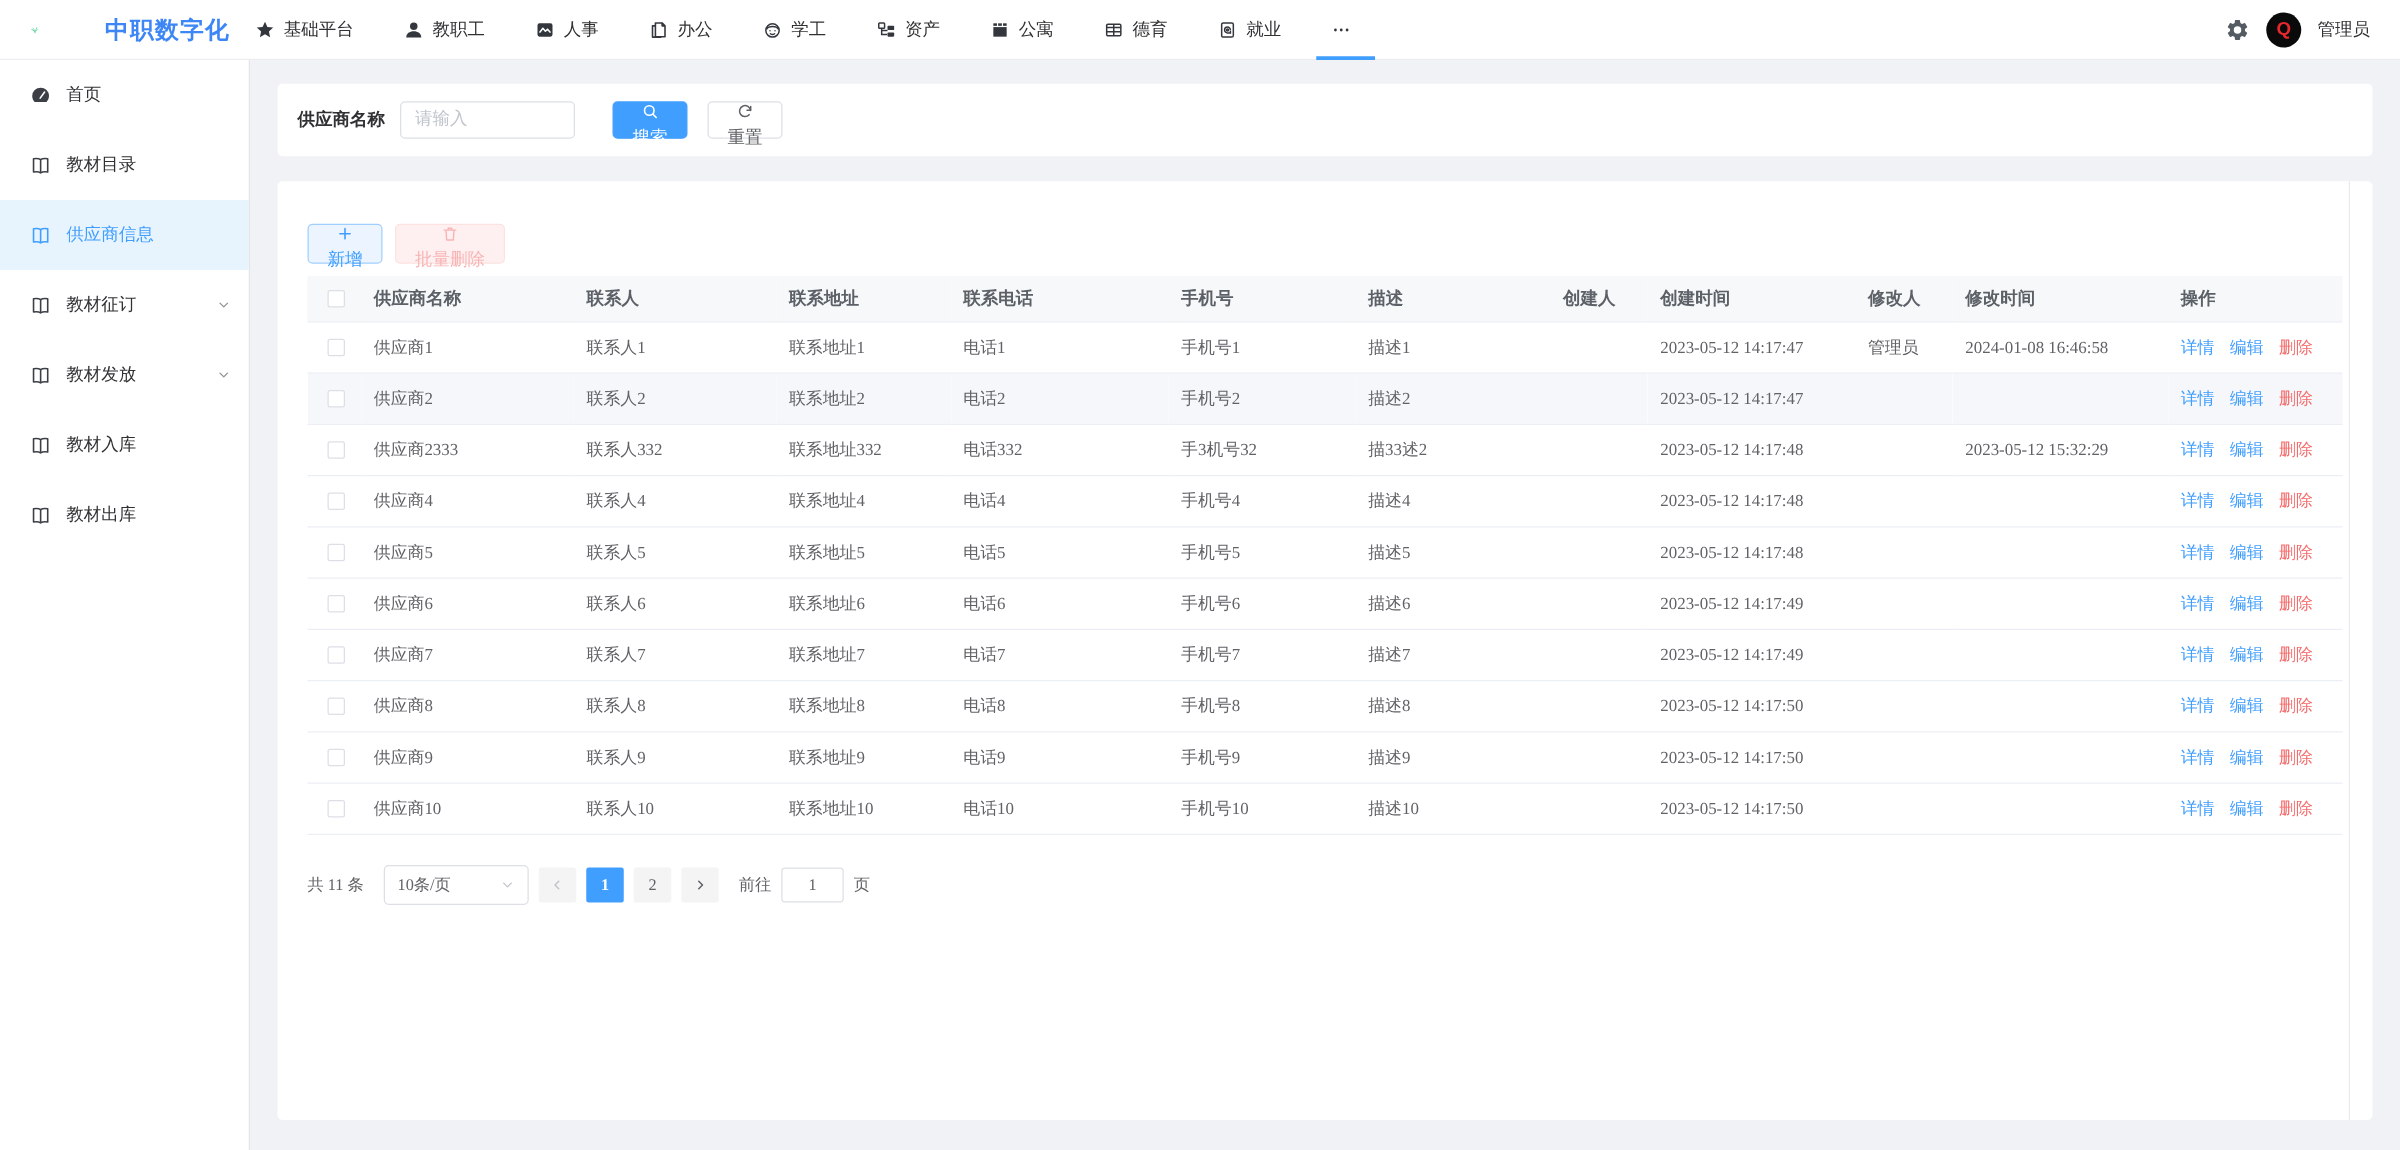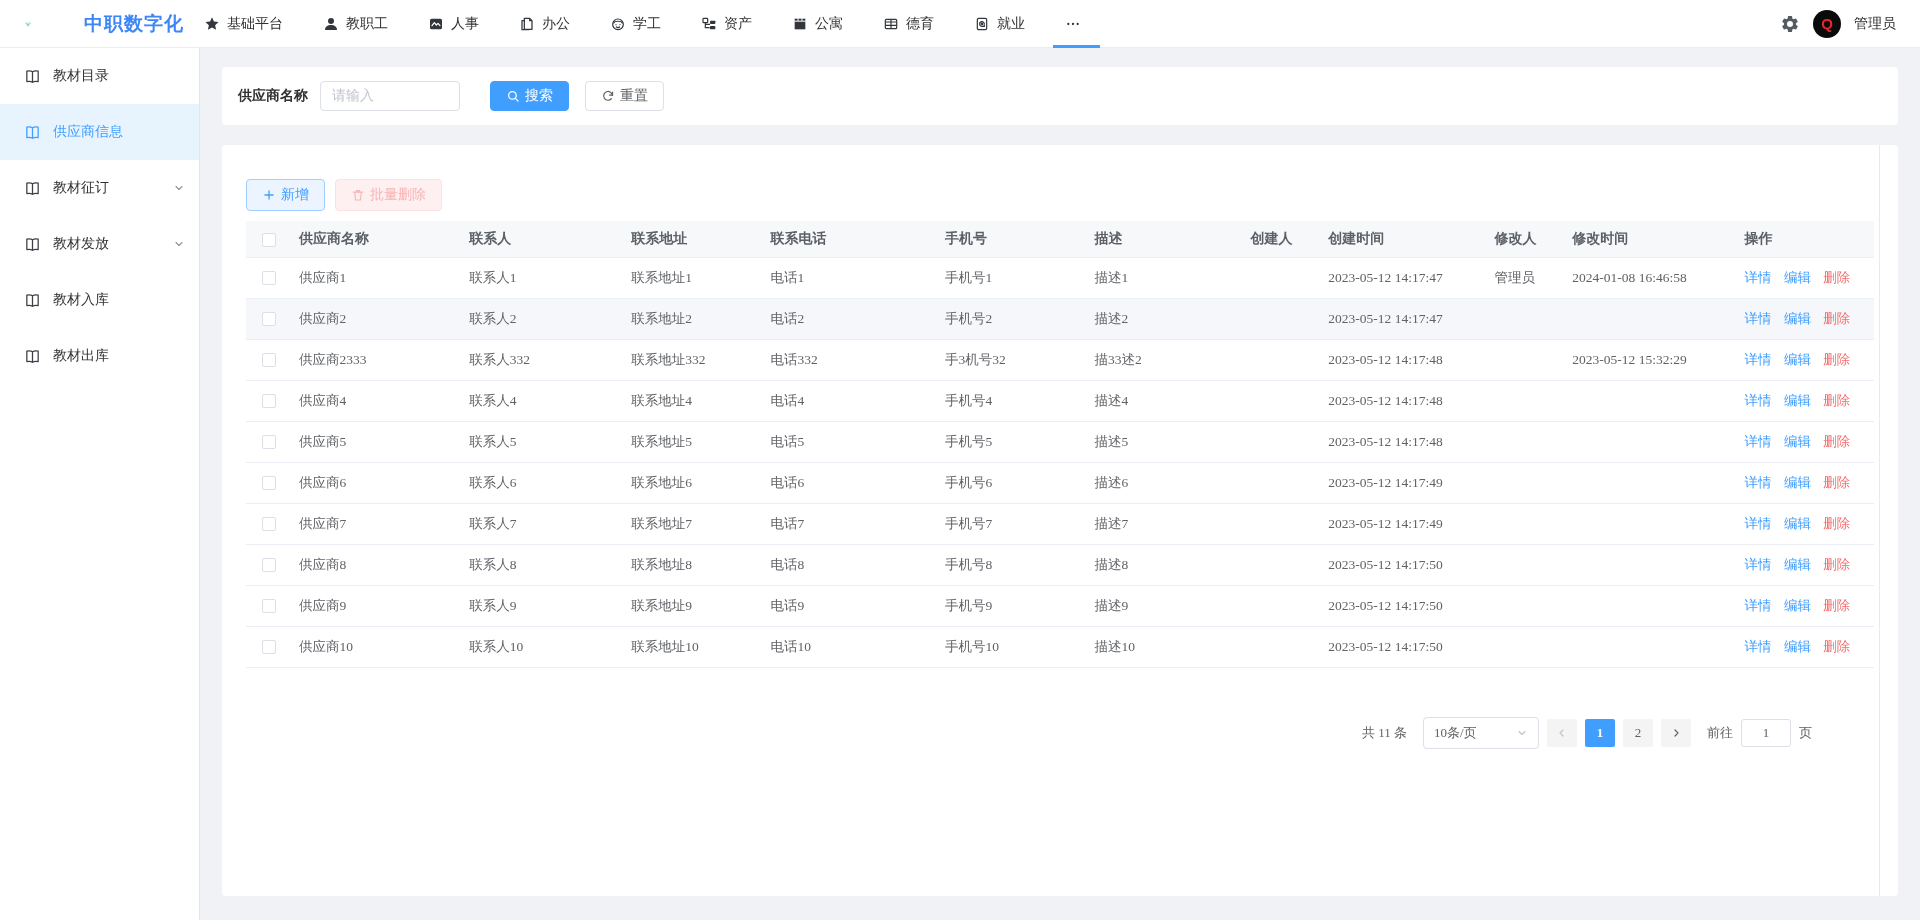--- a/index.html
+++ b/index.html
@@ -44,21 +44,21 @@
           padding:19px 22px; overflow:hidden;font-family:Liberation Serif, serif; }
   .card { background:#fff; border-radius:4px; }
 
   .search-card { height:58px; display:flex; align-items:center; padding:0 16px; }
   .form-label { font-size:14px; font-weight:bold; color:#303133; }
   .search-input { margin-left:12px; width:140px; height:30px; border:1px solid #dcdfe6; border-radius:4px;
                   padding:0 11px; font-size:14px; color:#606266; outline:none; font-family:inherit; }
   .search-input::placeholder { color:#c0c4cc; }
   .btn { display:inline-flex; align-items:center; justify-content:flex-start; gap:5px; height:30px;
          padding:0 15px; border-radius:4px; font-size:14px; cursor:pointer; border:1px solid transparent;
-         font-family:inherit; white-space:nowrap; }
+         font-family:inherit; white-space:nowrap;flex-direction:column; }
   .btn .bico { width:14px; height:14px; display:inline-flex; }
   .btn .bico svg { width:14px; height:14px; }
   .btn-primary { background:#409eff; border-color:#409eff; color:#fff; margin-left:30px; }
   .btn-default { background:#fff; border-color:#dcdfe6; color:#606266; margin-left:16px; }
 
   .table-card { margin-top:20px; height:751px; padding:34px 24px 0 24px; position:relative; }
   .card-divider { position:absolute; top:0; bottom:0; right:18px; width:1px; background:#e8eaed; }
   .toolbar { display:flex; gap:10px; }
   .btn-add { height:32px; background:#ecf5ff; border-color:#a0cfff; color:#409eff; }
   .btn-batch { height:32px; background:#fef0f0; border-color:#fde2e2; color:#f8b4b4; cursor:not-allowed; }
@@ -69,21 +69,21 @@
   tbody td { height:41px; font-size:13.5px; color:#606266; padding:0 10px;
              border-bottom:1px solid #ebeef5; white-space:nowrap; overflow:hidden; }
   tbody tr.hover { background:#f5f7fa; }
   th.cb-col, td.cb-col { padding-left:16px; }
   .cb { width:14px; height:14px; border:1px solid #dcdfe6; border-radius:2px; background:#fff;
         display:inline-block; vertical-align:middle; cursor:pointer; }
   .ops a { text-decoration:none; margin-right:9px; font-size:13.5px; cursor:pointer; }
   .link-blue { color:#409eff; }
   .link-red { color:#f56c6c; }
 
-  .pagination { margin-top:49px; display:flex; align-items:center; justify-content:flex-end;
+  .pagination { margin-top:24px; display:flex; align-items:center; 
                 padding-right:62px; font-size:13px; color:#606266; }
   .pg-total { margin-right:16px; }
   .pg-size { width:116px; height:30px; border:1px solid #dcdfe6; border-radius:4px; background:#fff;
              display:flex; align-items:center; justify-content:space-between; padding:15px 10px; cursor:pointer; }
   .pg-size .chev-d { width:12px; height:12px; color:#c0c4cc; display:inline-flex; }
   .pg-size .chev-d svg { width:12px; height:12px; }
   .pg-btn { min-width:30px; height:28px; margin-left:8px; background:#f4f4f5; border-radius:2px;
             display:flex; align-items:center; justify-content:center; color:#606266; cursor:pointer; font-size:13px; }
   .pg-btn:first-of-type { margin-left:16px; }
   .pg-btn.active { background:#409eff; color:#fff; font-weight:bold; }
@@ -227,20 +227,30 @@
           </svg></span>
       <span class="avatar">
         <span>Q</span>
       </span>
       <span class="username">管理员</span>
     </div>
   </header>
 
   <aside class="sidebar">
 
+      <div class="side-item">
+        <span class="ico">
+          <svg viewBox="0 0 24 24">
+            <path d="M12 3a9.5 9.5 0 0 0-9.5 9.5c0 2.6 1.05 5 2.75 6.7h13.5a9.47 9.47 0 0 0 2.75-6.7A9.5 9.5 0 0 0 12 3z" fill="currentColor"></path>
+            <path d="M11.5 14.8L16.5 8" stroke="#fff" stroke-width="1.8" stroke-linecap="round"></path>
+          </svg>
+        </span>
+        <span>首页</span>
+
+      </div>
 
       <div class="side-item">
         <span class="ico">
           <svg viewBox="0 0 24 24" fill="none" stroke="currentColor" stroke-width="1.8" stroke-linejoin="round">
             <path d="M12 5.2C10 3.9 7.2 3.7 4 4.3v14.9c3.2-.6 6-.4 8 1 2-1.4 4.8-1.6 8-1V4.3c-3.2-.6-6-.4-8 .9z"></path>
             <path d="M12 5.2v15"></path>
           </svg>
         </span>
         <span>教材目录</span>
 

